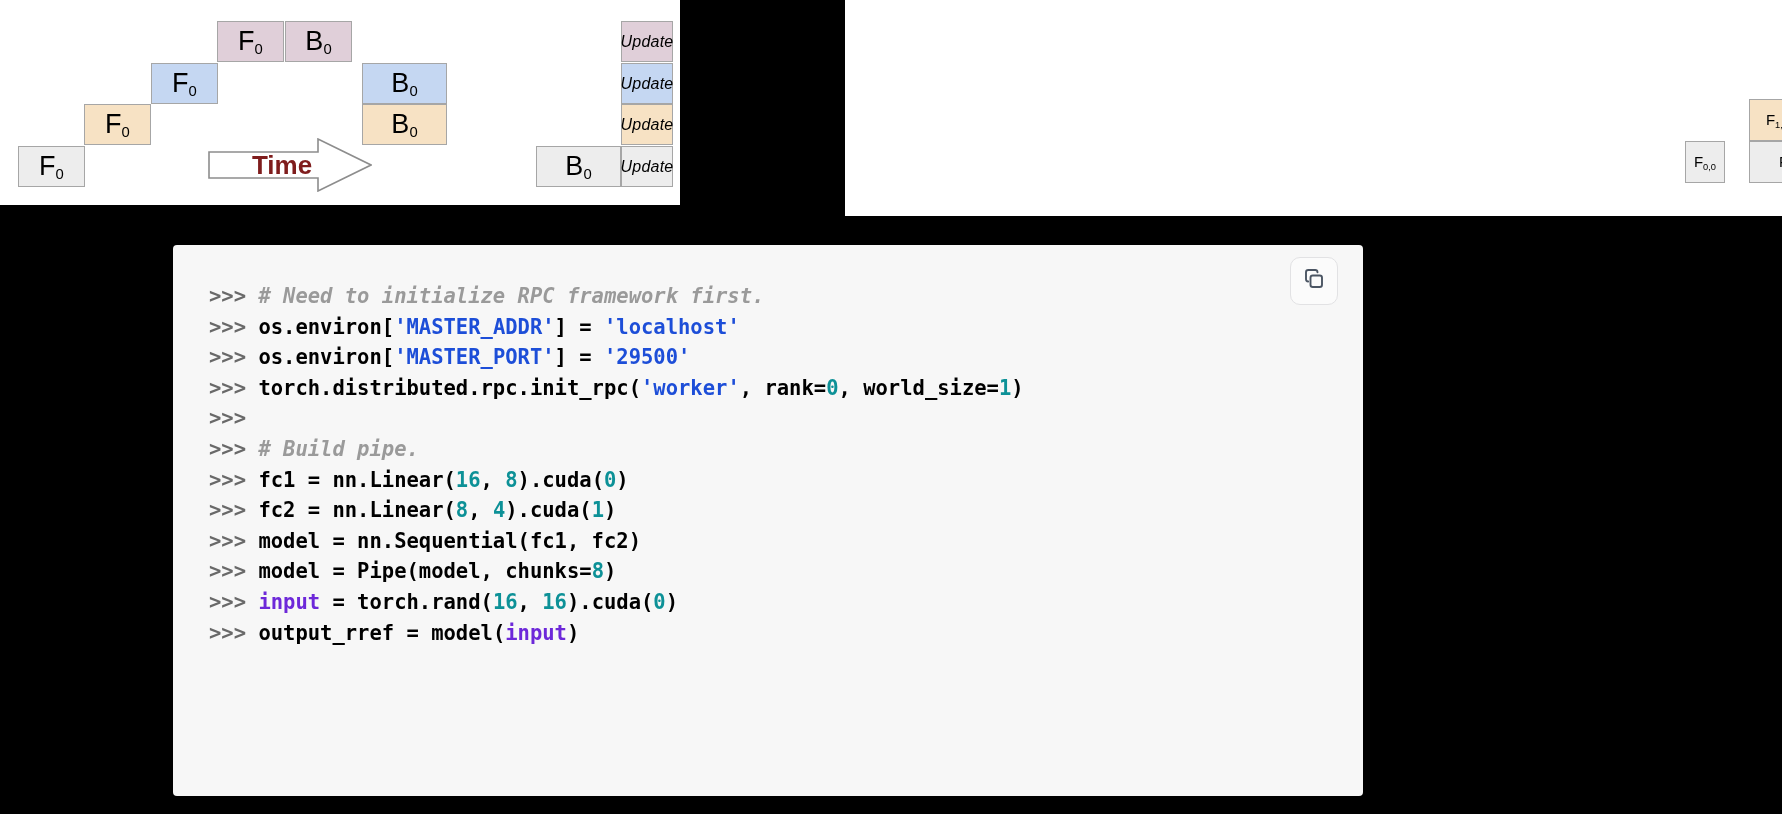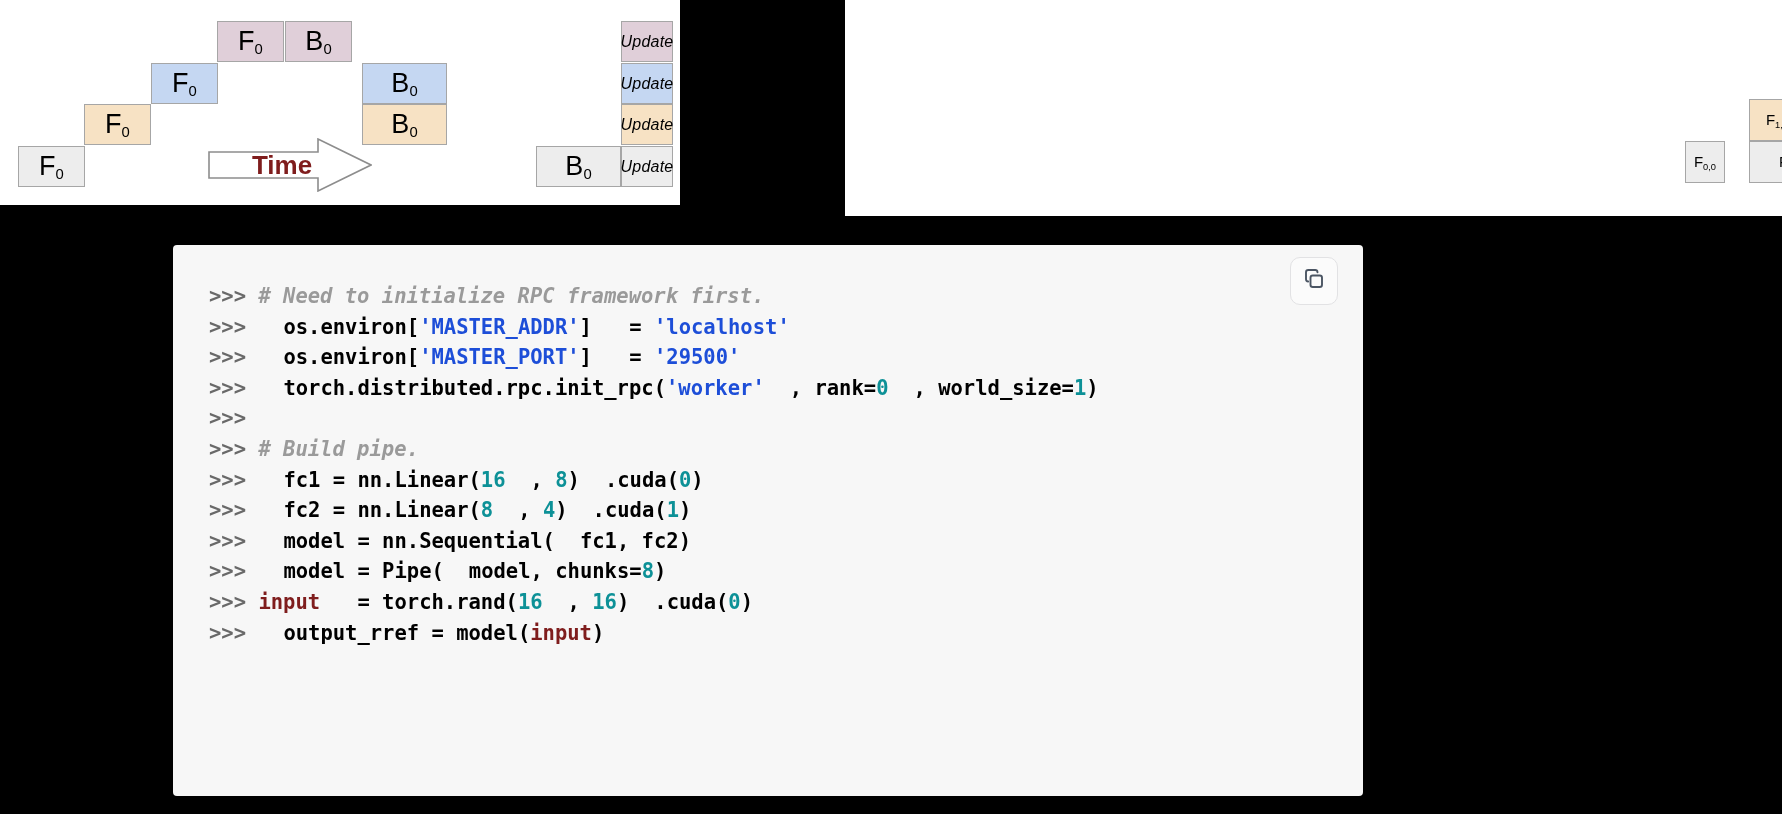--- a/index.html
+++ b/index.html
@@ -94,24 +94,24 @@
     left: 36px; top: 36px; right: 20px;
     font-family: "DejaVu Sans Mono", "Liberation Mono", monospace;
     font-size: 20.5px;
     line-height: 30.6px;
     font-weight: bold;
     white-space: pre;
   }
   .code-line { height: 30.6px; }
   .tok-prompt  { color: #696969; font-weight: bold; }
   .tok-comment { color: #9a9a9a; font-style: italic; font-weight: bold; }
-  .tok-name    { color: #000000; margin-left: 25px; }
+  .tok-name    { color: #000000; }
   .tok-str     { color: #1d4ed8; }
   .tok-num     { color: #0d9197; }
-  .tok-builtin { color: #7f1d1d; }
+  .tok-builtin { color: #6d28d9; }
   .tok-punct   { color: #000000; }
 
   #copy-button {
     position: absolute;
     right: 25px; top: 12px;
     width: 48px; height: 48px;
     box-sizing: border-box;
     border: 1px solid #e2e2e4;
     border-radius: 10px;
     background: #fbfbfb;

